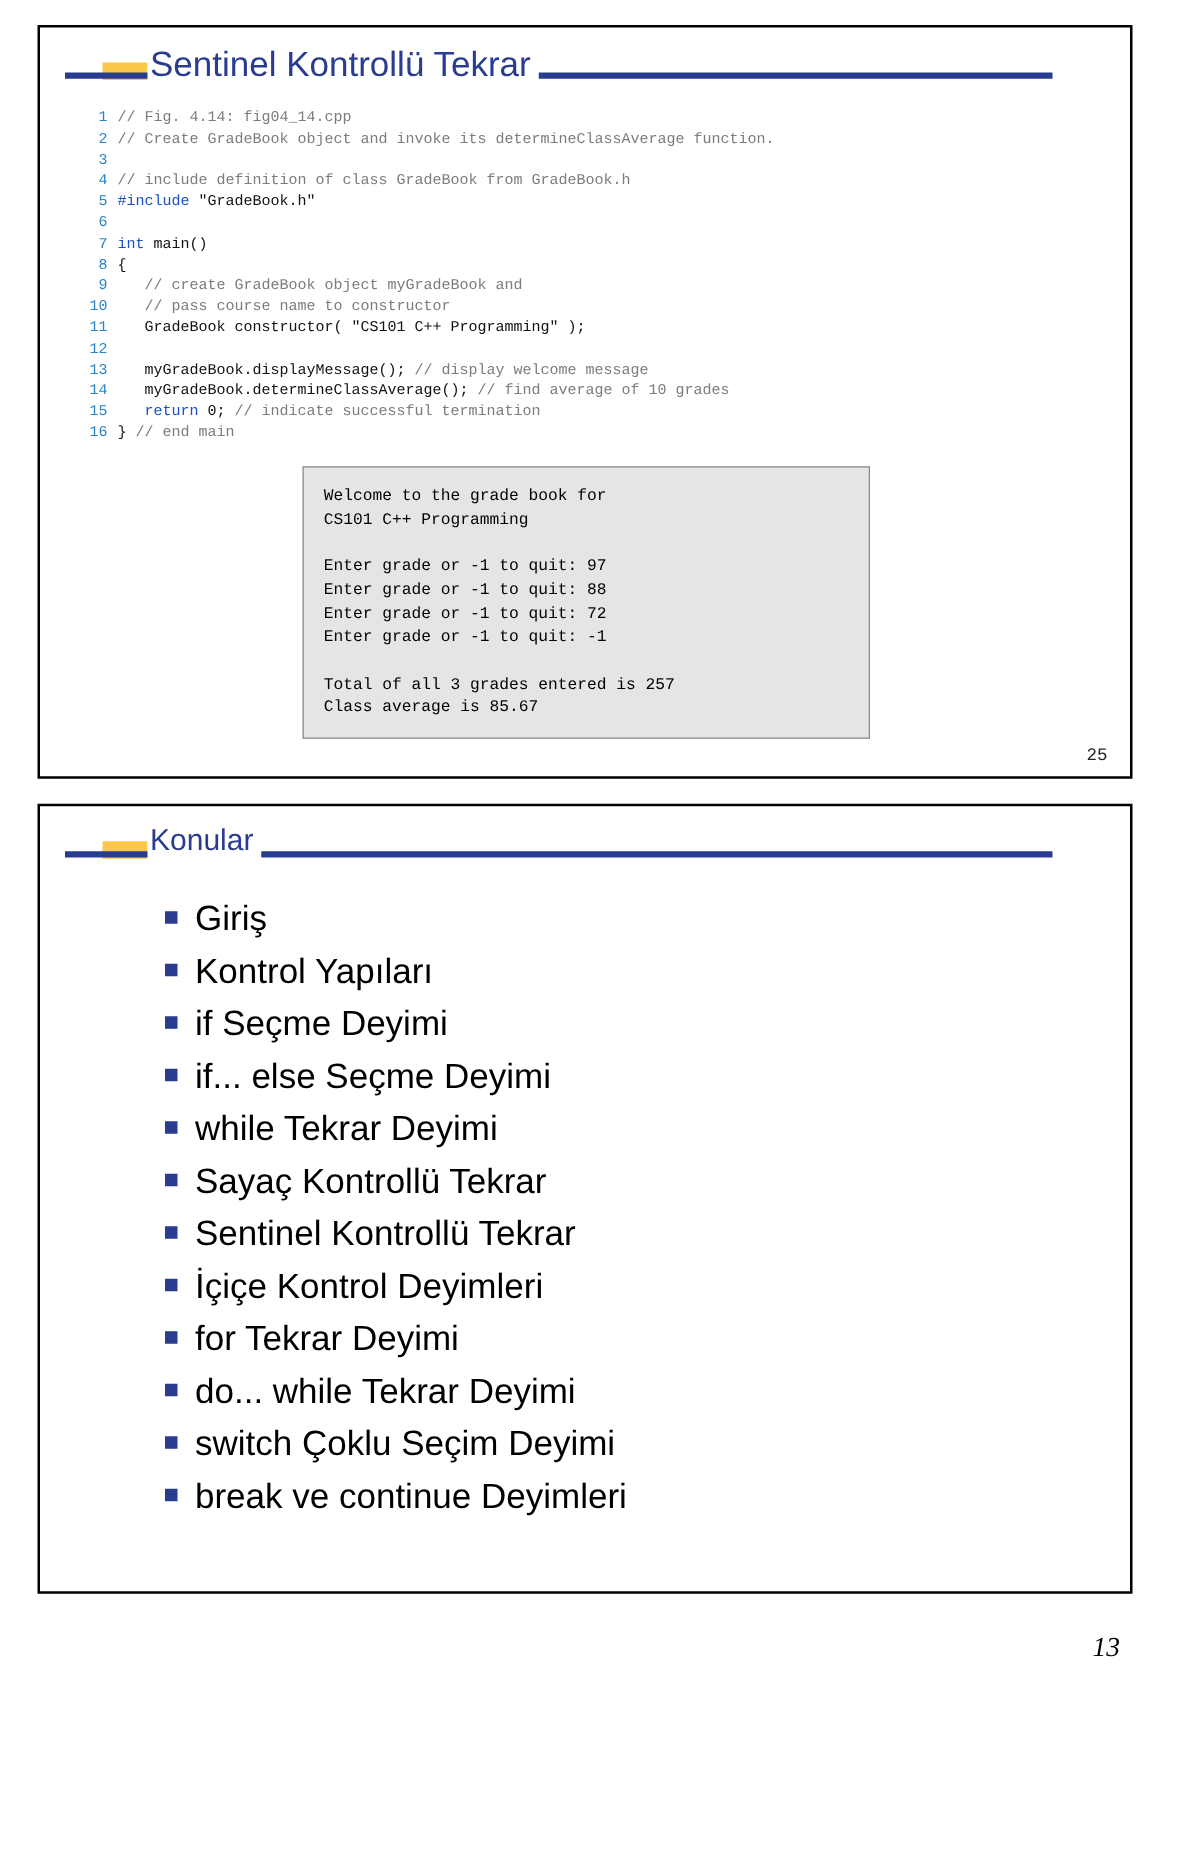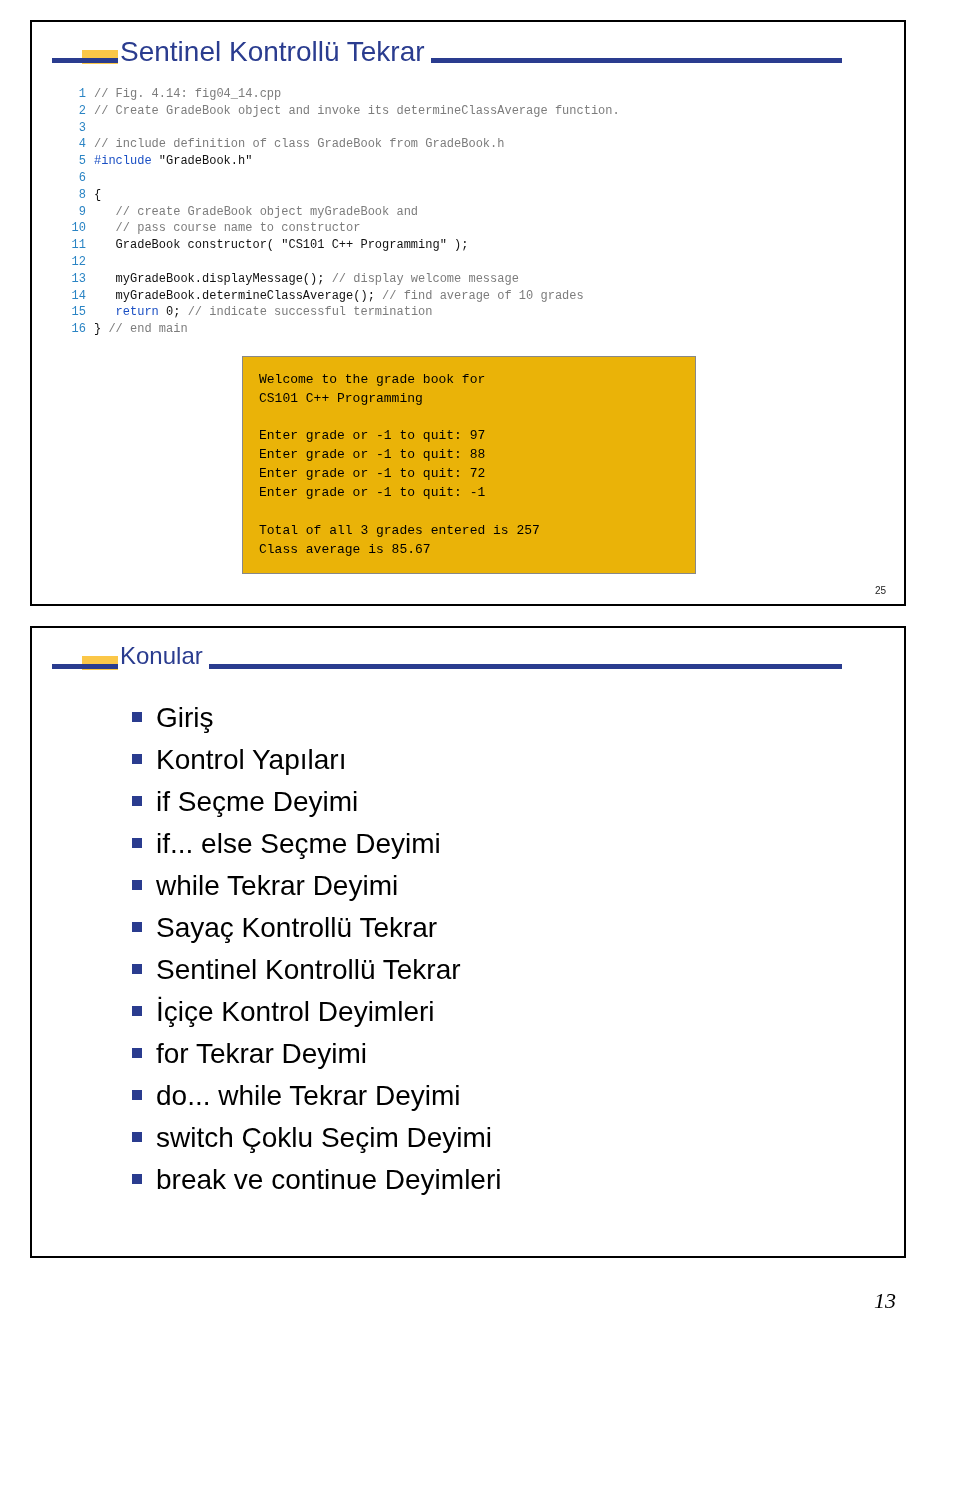--- a/index.html
+++ b/index.html
@@ -93,36 +93,36 @@
     width: 24px;
     color: #2a84c4;
     text-align: right;
     margin-right: 8px;
   }
   .gray { color: #7c7c7c; }
   .blue { color: #1a4fc4; }
   .black { color: #111; }
   .output-box {
     border: 1px solid #888;
-    background: #eab308;
+    background: #e5e5e5;
     margin: 14px 0 10px 190px;
     width: 420px;
     padding: 14px 16px;
     font-family: "Courier New", monospace;
     font-size: 13px;
     line-height: 1.45;
     white-space: pre;
   }
   .page-num-slide {
     position: absolute;
     right: 18px;
     bottom: 8px;
-    font-size: 10px;
+    font-size: 14px;
     color: #222;
-    font-family: Liberation Sans, sans-serif;
+    font-family: Liberation Mono, monospace;
   }
   .page-num-bottom {
     text-align: right;
     font-style: italic;
     font-family: "Times New Roman", serif;
     font-size: 22px;
     padding: 10px 40px 20px 0;
   }
   .slide2 .title-text { font-size: 24px; }
 </style>
@@ -139,20 +139,21 @@
         <div class="title-text">Sentinel Kontrollü Tekrar</div>
       </div>
 
       <div class="code-block" id="code-block">
           <div class="code-line"><span class="lineno">1</span><span class="gray">// Fig. 4.14: fig04_14.cpp</span></div>
           <div class="code-line"><span class="lineno">2</span><span class="gray">// Create GradeBook object and invoke its determineClassAverage function.</span></div>
           <div class="code-line"><span class="lineno">3</span></div>
           <div class="code-line"><span class="lineno">4</span><span class="gray">// include definition of class GradeBook from GradeBook.h</span></div>
           <div class="code-line"><span class="lineno">5</span><span class="blue">#include </span><span class="black">"GradeBook.h"</span></div>
           <div class="code-line"><span class="lineno">6</span></div>
+          <div class="code-line"><span class="lineno">7</span><span class="blue">int </span><span class="black">main()</span></div>
           <div class="code-line"><span class="lineno">8</span><span class="black">{</span></div>
           <div class="code-line"><span class="lineno">9</span><span class="black">   </span><span class="gray">// create GradeBook object myGradeBook and</span></div>
           <div class="code-line"><span class="lineno">10</span><span class="black">   </span><span class="gray">// pass course name to constructor</span></div>
           <div class="code-line"><span class="lineno">11</span><span class="black">   GradeBook constructor( </span><span class="black">"CS101 C++ Programming"</span><span class="black"> );</span></div>
           <div class="code-line"><span class="lineno">12</span></div>
           <div class="code-line"><span class="lineno">13</span><span class="black">   myGradeBook.displayMessage(); </span><span class="gray">// display welcome message</span></div>
           <div class="code-line"><span class="lineno">14</span><span class="black">   myGradeBook.determineClassAverage(); </span><span class="gray">// find average of 10 grades</span></div>
           <div class="code-line"><span class="lineno">15</span><span class="black">   </span><span class="blue">return </span><span class="black">0; </span><span class="gray">// indicate successful termination</span></div>
           <div class="code-line"><span class="lineno">16</span><span class="black">} </span><span class="gray">// end main</span></div>
         </div>

